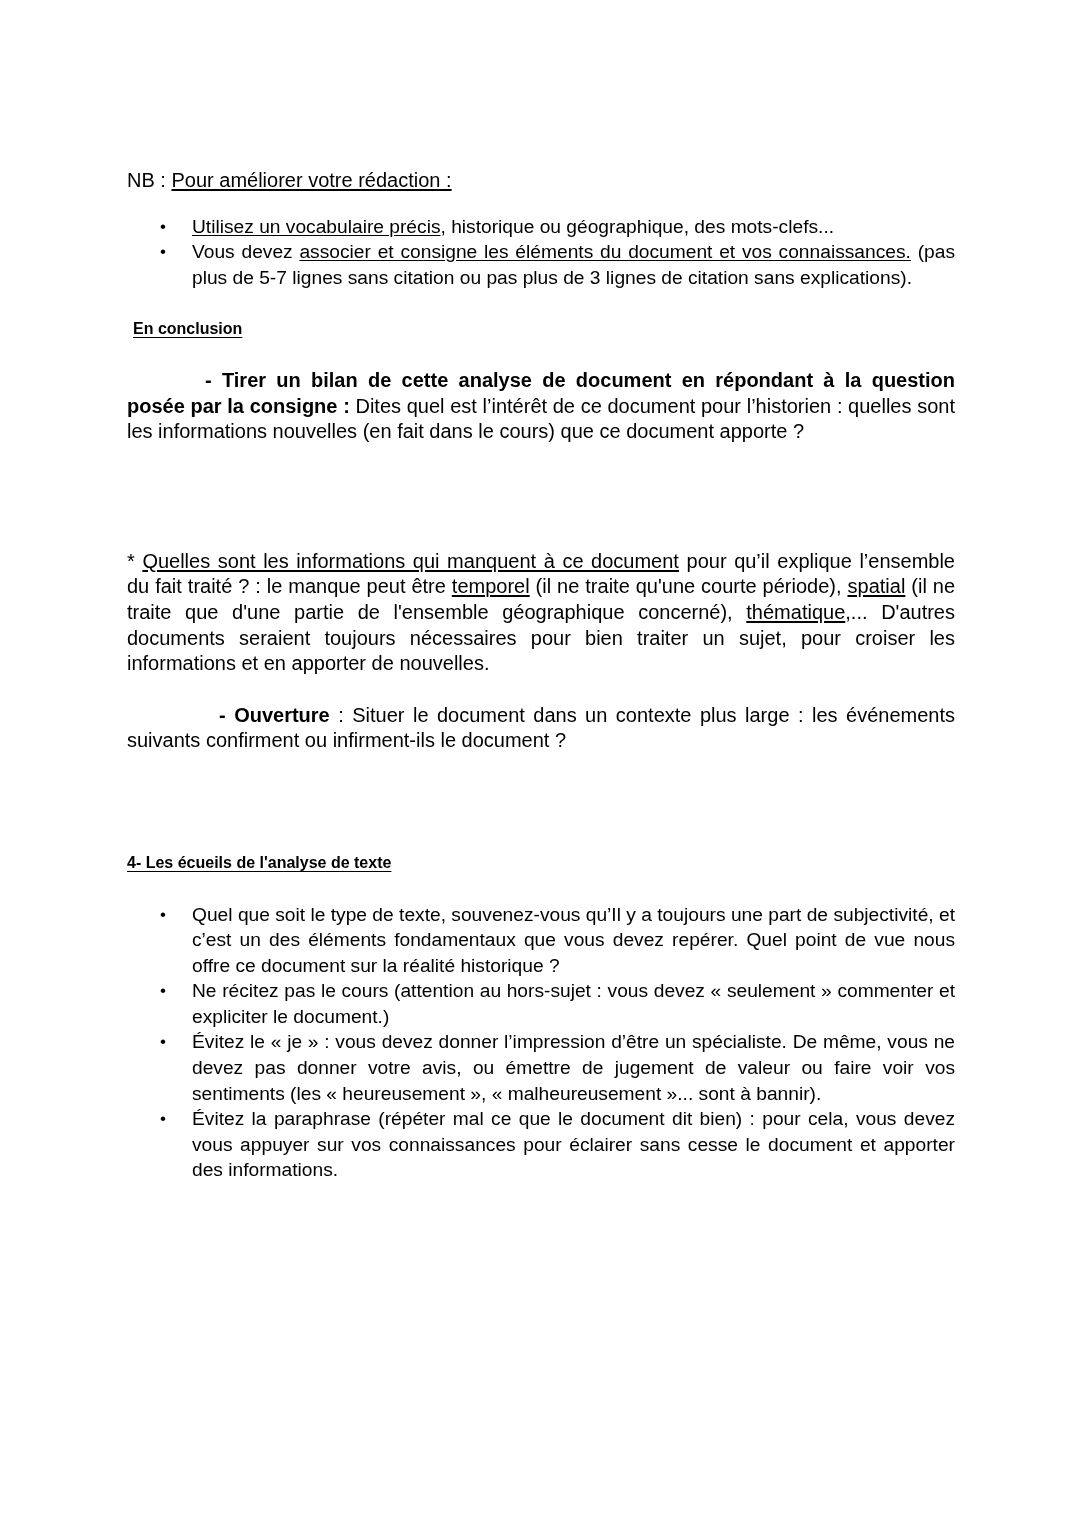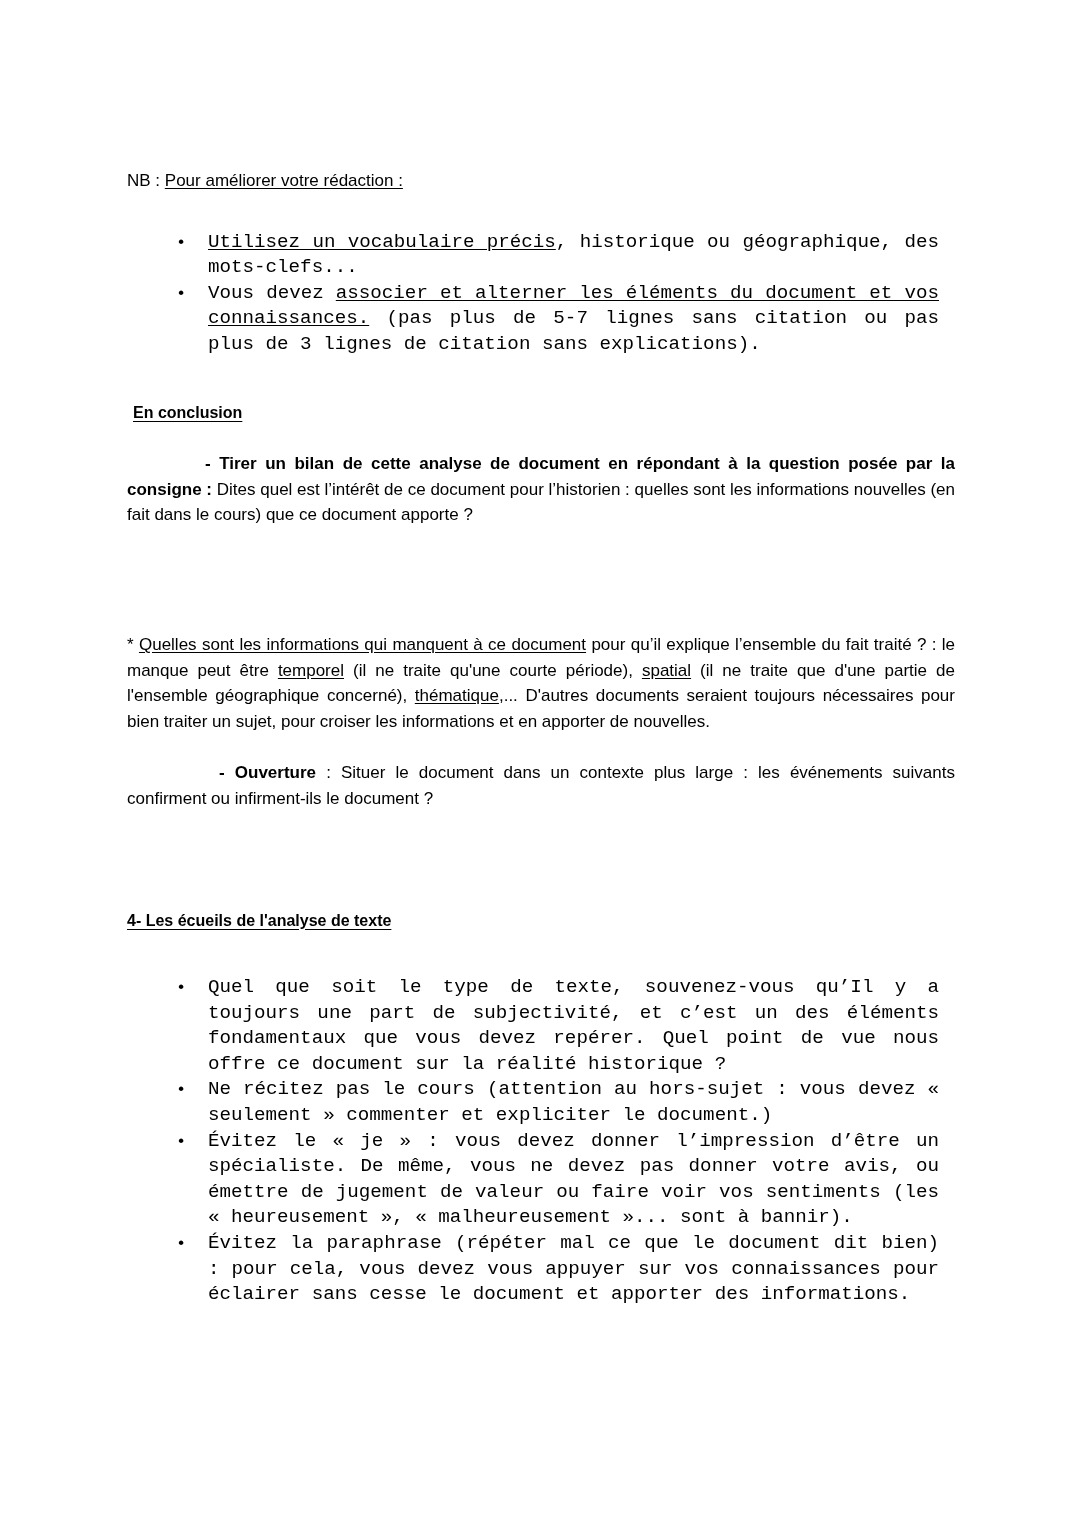--- a/index.html
+++ b/index.html
@@ -23,21 +23,21 @@
   }
   .content {
     position: absolute;
     left: 127px;
     top: 168px;
     width: 828px;
   }
 
   
   .para {
-    font-size: 17px;
+    font-size: 20px;
     line-height: 25.6px;
     text-align: justify;
     margin: 0;
     word-spacing: 0px;
   }
   .nojust { text-align: left; }
   .gap-s  { height: 20px; }
   .gap-m  { height: 26px; }
   .gap-xl { height: 96px; }
 
@@ -51,23 +51,22 @@
     font-weight: bold;
     text-decoration: underline;
     text-underline-offset: 3px;
     margin: 0;
   }
   .heading-conclusion { margin-left: 6px; }
 
   
   ul.bullets {
     list-style: none;
-    margin: 16px;
+    margin: 0;
     padding: 0;
-    font-family: Liberation Mono, monospace;
   }
   ul.bullets > li {
     position: relative;
     padding-left: 65px;
     font-size: 19.2px;
     line-height: 25.6px;
     text-align: justify;
     margin: 0 0 0 0;
   }
   ul.bullets > li::before {
@@ -90,21 +89,21 @@
 
 <div class="page">
   <div class="content">
 
     <p class="para nojust"><span>NB : </span><span class="u">Pour améliorer votre rédaction :</span></p>
 
     <div class="gap-s"></div>
 
     <ul class="bullets">
       <li><span class="u">Utilisez un vocabulaire précis</span><span>, historique ou géographique, des mots-clefs...</span></li>
-      <li><span>Vous devez </span><span class="u">associer et alterner les éléments du document et vos connaissances.</span><span> (pas plus de 5-7 lignes sans citation ou pas plus de 3 lignes de citation sans explications).</span></li>
+      <li><span>Vous devez </span><span class="u">associer et consigne les éléments du document et vos connaissances.</span><span> (pas plus de 5-7 lignes sans citation ou pas plus de 3 lignes de citation sans explications).</span></li>
     </ul>
 
     <div class="gap-m"></div>
 
     <p class="heading heading-conclusion">En conclusion</p>
 
     <div class="gap-m"></div>
 
     <p class="para"><span class="indent-lead"></span><span class="b">- </span><span class="b">Tirer un bilan de cette analyse de document en répondant à la question posée par la consigne :</span><span> Dites quel est l’intérêt de ce document pour l’historien : quelles sont les informations nouvelles (en fait dans le cours) que ce document apporte ?</span></p>
 

